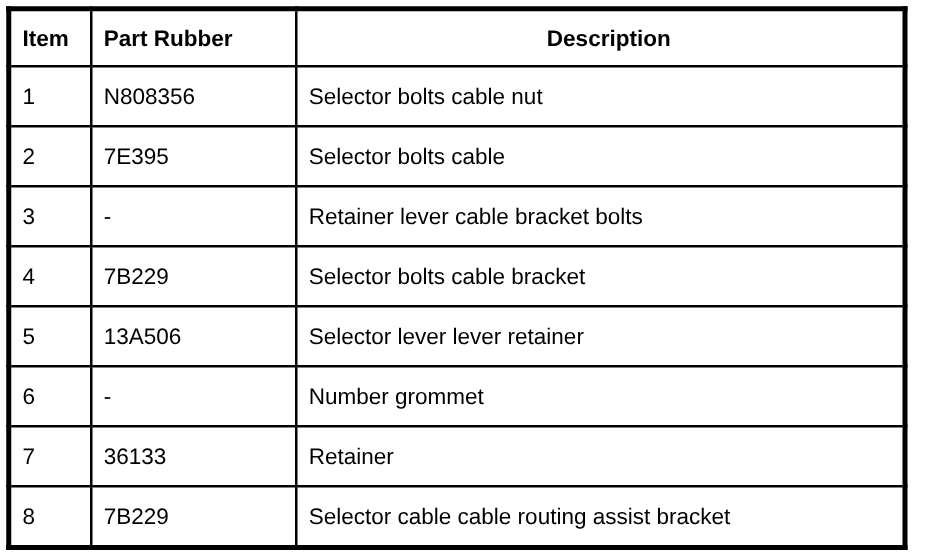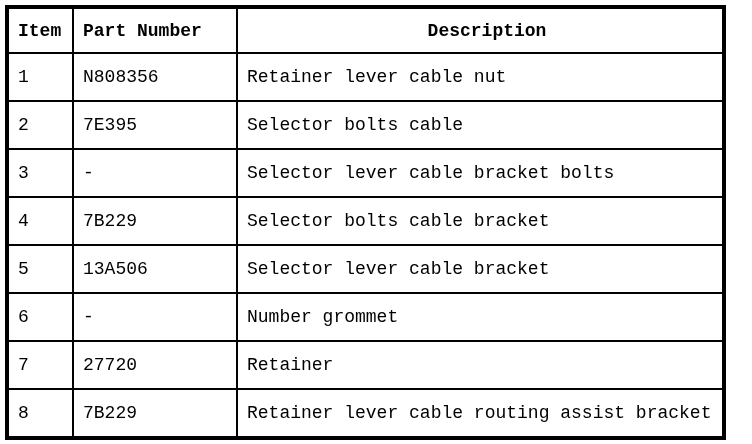--- a/index.html
+++ b/index.html
@@ -36,21 +36,20 @@
   table.parts-table td {
     border: 2px solid #000000;
     color: #000000;
     font-size: 18px;
     line-height: 1;
     padding: 0 0 0 9px;
     text-align: left;
     vertical-align: middle;
     white-space: nowrap;
     overflow: hidden;
-    font-family: Liberation Mono, monospace;
   }
   table.parts-table thead th {
     height: 43px;
     font-weight: bold;
     font-size: 18px;
   }
   table.parts-table thead th.desc-header {
     text-align: center;
     padding-left: 14px;
   }
@@ -65,60 +64,60 @@
 <div class="page">
   <table class="parts-table">
     <colgroup>
       <col class="col-item">
       <col class="col-part">
       <col class="col-desc">
     </colgroup>
     <thead>
       <tr>
         <th>Item</th>
-        <th>Part Number</th>
+        <th>Part Rubber</th>
         <th class="desc-header">Description</th>
       </tr>
     </thead>
     <tbody>
       <tr>
         <td>1</td>
         <td>N808356</td>
-        <td>Retainer lever cable nut</td>
+        <td>Selector bolts cable nut</td>
       </tr>
       <tr>
         <td>2</td>
         <td>7E395</td>
         <td>Selector bolts cable</td>
       </tr>
       <tr>
         <td>3</td>
         <td>-</td>
-        <td>Selector lever cable bracket bolts</td>
+        <td>Retainer lever cable bracket bolts</td>
       </tr>
       <tr>
         <td>4</td>
         <td>7B229</td>
         <td>Selector bolts cable bracket</td>
       </tr>
       <tr>
         <td>5</td>
         <td>13A506</td>
-        <td>Selector lever cable bracket</td>
+        <td>Selector lever lever retainer</td>
       </tr>
       <tr>
         <td>6</td>
         <td>-</td>
         <td>Number grommet</td>
       </tr>
       <tr>
         <td>7</td>
-        <td>27720</td>
+        <td>36133</td>
         <td>Retainer</td>
       </tr>
       <tr>
         <td>8</td>
         <td>7B229</td>
-        <td>Retainer lever cable routing assist bracket</td>
+        <td>Selector cable cable routing assist bracket</td>
       </tr>
     </tbody>
   </table>
 </div>
 
 </body></html>

